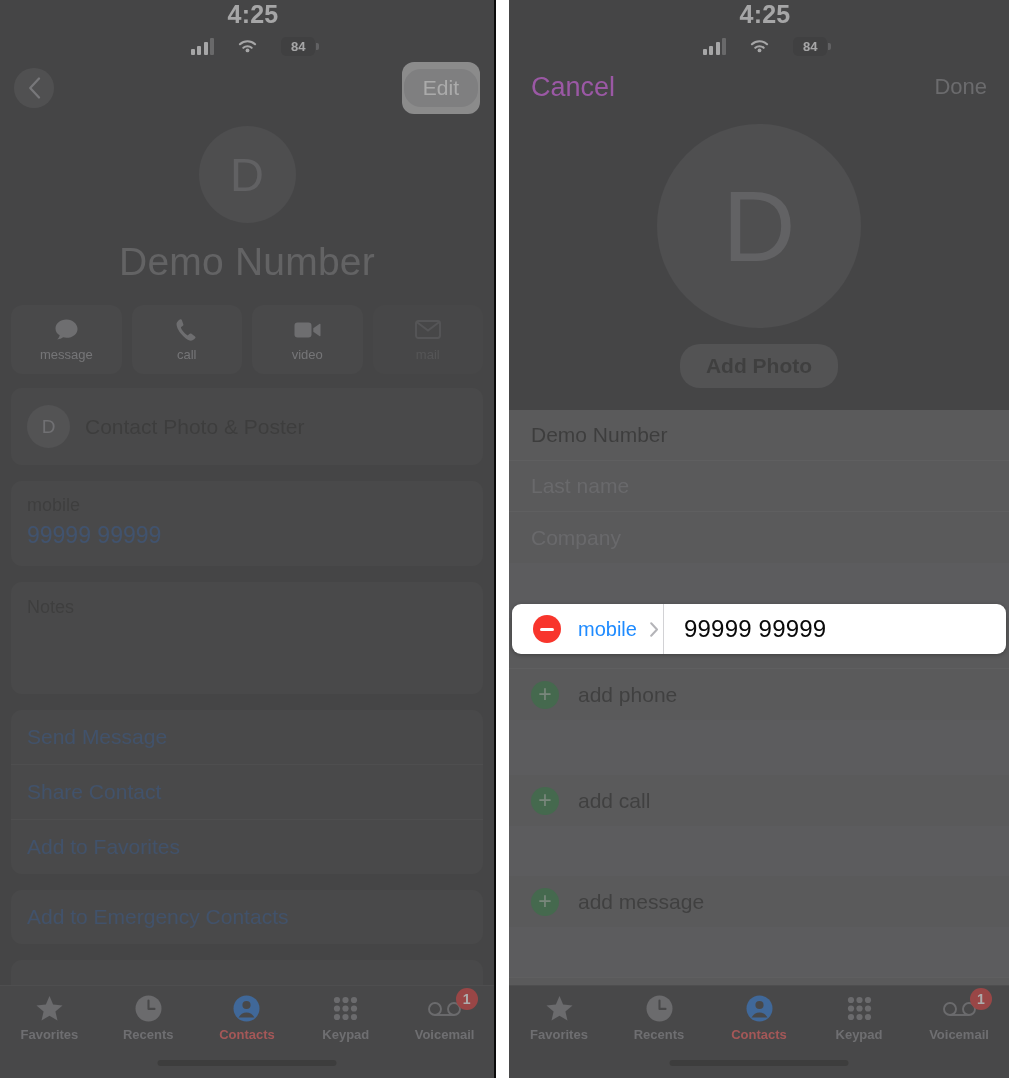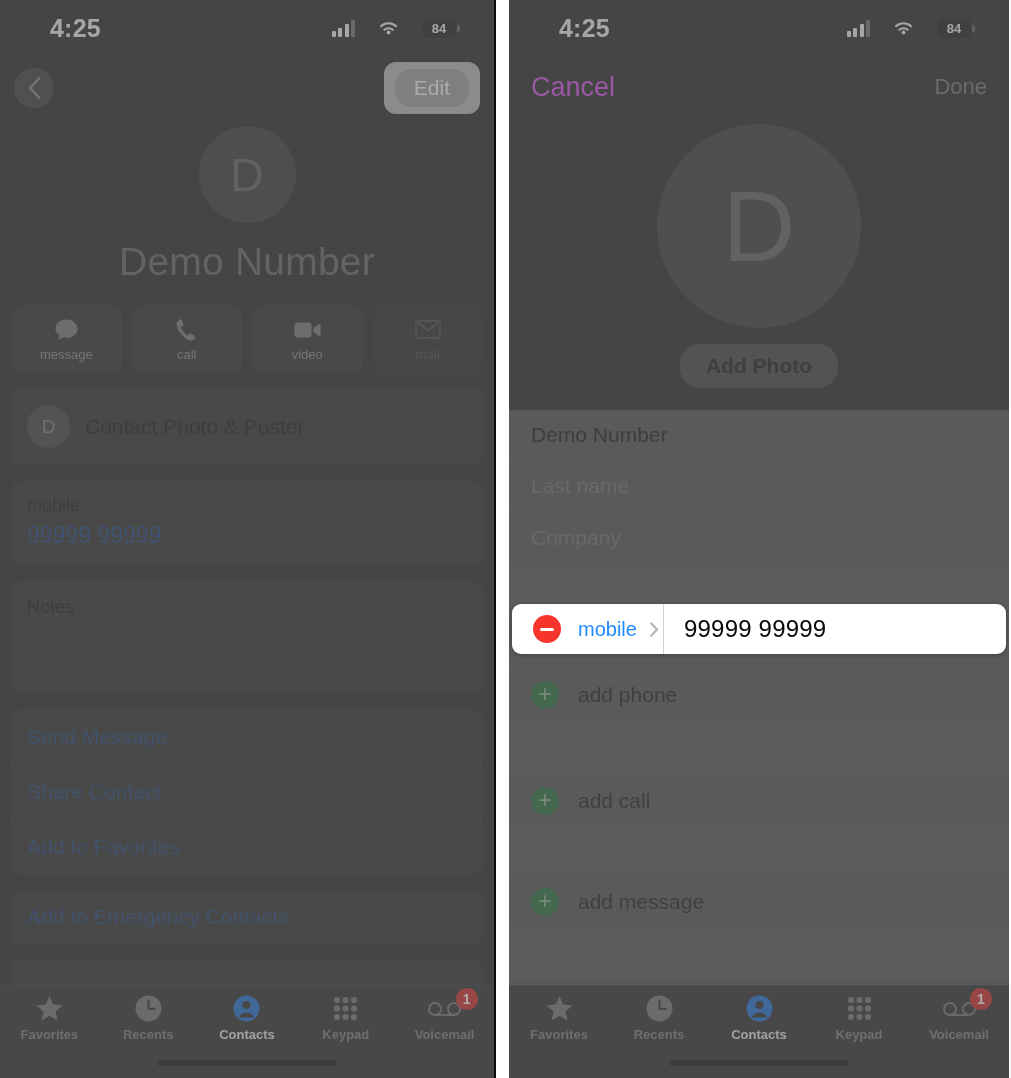--- a/index.html
+++ b/index.html
@@ -35,20 +35,21 @@
     pointer-events: none;
     z-index: 40;
   }
 
   
   .statusbar {
     position: relative; z-index: 5;
     height: 56px;
     display: flex; align-items: center; justify-content: space-between;
     padding: 0 38px 0 50px;
+    flex-direction: column;
   }
   .sb-time { font-size: 25px; font-weight: 700; color: #f2f2f4; letter-spacing: .2px; }
   .sb-right { display: flex; align-items: center; gap: 22px; }
   .bars { display: flex; align-items: flex-end; gap: 2.5px; height: 17px; }
   .bars i { width: 4px; background: #f2f2f4; border-radius: 1px; display: block; }
   .bars i:nth-child(1) { height: 6px; }
   .bars i:nth-child(2) { height: 9px; }
   .bars i:nth-child(3) { height: 13px; }
   .bars i:nth-child(4) { height: 17px; background: #6a6a6d; }
   .wifi { width: 23px; height: 17px; }
@@ -69,21 +70,21 @@
     height: 64px; padding: 0 14px;
     display: flex; align-items: center; justify-content: space-between;
   }
   .circle-btn {
     width: 40px; height: 40px; border-radius: 50%;
     background: #343437; display: flex; align-items: center; justify-content: center;
   }
   .chev-back { width: 13px; height: 22px; }
   .edit-wrap {
     position: relative;
-    padding: 7px 11px;
+    padding: 7px 2px;
     border-radius: 12px;
     background: rgba(203,203,205,0.88);
   }
   .edit-pill {
     padding: 7px 19px; border-radius: 17px;
     background: rgba(150,150,153,0.85);
     font-size: 21px; color: #fdfdfd; font-weight: 400; line-height: 1.15;
   }
   .l-hero { position: relative; z-index: 3; text-align: center; padding-top: 6px; }
   .avatar-lg {
@@ -202,21 +203,21 @@
     height: 93px; background: #232325;
     border-top: 1px solid rgba(255,255,255,0.06);
   }
   .tabs { display: flex; height: 66px; }
   .tab {
     flex: 1; display: flex; flex-direction: column; align-items: center;
     justify-content: flex-start; padding-top: 9px; gap: 5px; position: relative;
   }
   .tab .tico { height: 27px; display: flex; align-items: center; justify-content: center; }
   .tab .tlbl { font-size: 13px; color: #77777c; font-weight: 700; }
-  .tab.active .tlbl { color: #e5e5e5; text-align: center; }
+  .tab.active .tlbl { color: #ef4444; text-align: center; }
   .badge {
     position: absolute; top: 2px; left: 50%; margin-left: 11px;
     min-width: 22px; height: 22px; border-radius: 11px; background: #d61d1d;
     color: #fff; font-size: 14px; font-weight: 700;
     display: flex; align-items: center; justify-content: center; padding: 0 5px;
   }
   .homebar {
     position: absolute; bottom: 12px; left: 50%; transform: translateX(-50%);
     width: 179px; height: 6px; border-radius: 3px; background: #0a0a0a;
   }

